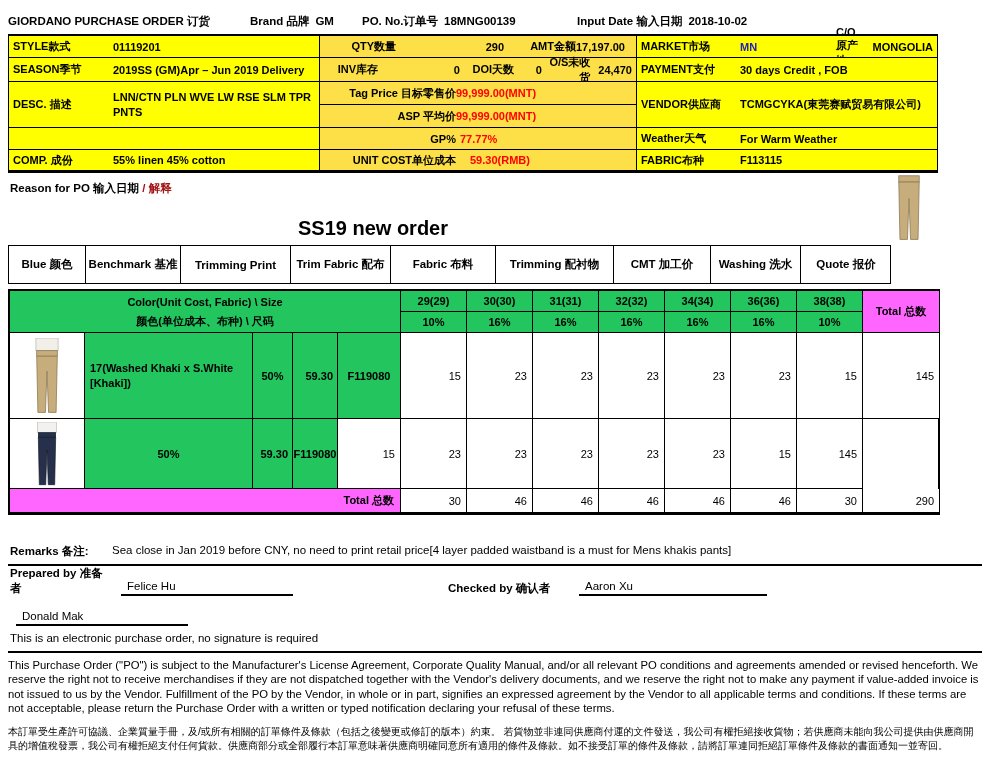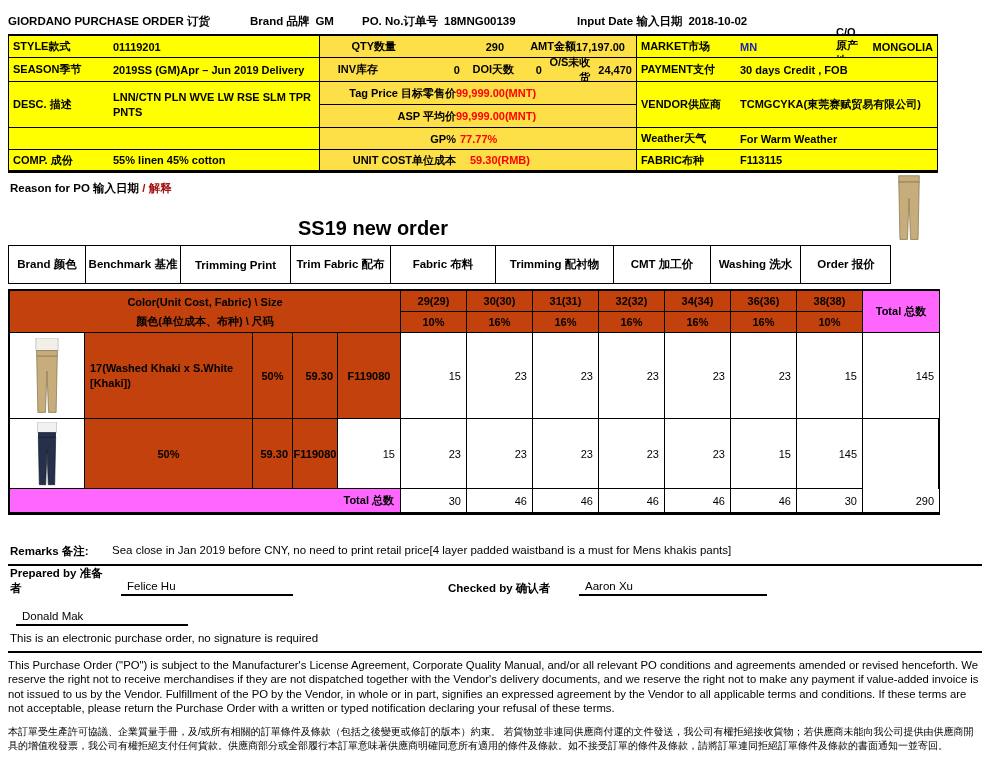--- a/index.html
+++ b/index.html
@@ -48,21 +48,21 @@
   
   .attr-table { display: grid; grid-template-columns: 77px 95px 110px 100px 105px 118px 97px 90px 90px; width: 883px; border: 1px solid #000; }
   .attr-cell { border-right: 1px solid #000; min-height: 37px; display: flex; align-items: center; justify-content: center; text-align: center; font-size: 11.5px; font-weight: bold; padding: 2px; }
   .attr-cell:last-child { border-right: none; }
 
   
   .matrix { display: grid; margin-top: 5px; width: 932px; border: 2px solid #000;
     grid-template-columns: 75px 168px 40px 45px 63px repeat(7, 66px) 77px;
     grid-template-rows: 21px 21px 86px 70px 24px; font-size: 11px; }
   .mcell { border-right: 1px solid #000; border-bottom: 1px solid #000; display: flex; align-items: center; justify-content: center; }
-  .pink { background: #c2410c; }
+  .pink { background: #22c55e; }
   .mag { background: #ff66ff; }
   .mhead-left { grid-column: 1 / 6; grid-row: 1 / 3; flex-direction: column; font-weight: bold; line-height: 1.7; }
   .size-cell { font-weight: bold; }
   .ratio-cell { font-weight: bold; }
   .total-head { grid-column: 13; grid-row: 1 / 3; font-weight: bold; }
   .img-cell { background: #fff; }
   .name-cell { justify-content: flex-start; padding: 2px 5px; font-weight: bold; text-align: left; line-height: 1.35; }
   .num-cell { justify-content: flex-end; padding-right: 5px; background: #fff; }
   .cost-cell { justify-content: flex-end; padding-right: 4px; font-weight: bold; }
   .pct-cell, .fab-cell { font-weight: bold; }
@@ -186,29 +186,29 @@
     <div class="order-note">SS19 new order</div>
     <div class="pants-top">
       <svg class="pants-svg" width="36" height="66" viewBox="0 0 36 84">
         <rect x="5" y="1" width="26" height="8" stroke="#8a7a55" stroke-width="1" fill="#c7ad7c"></rect>
         <path d="M5 9 L31 9 L29.5 82 L20 82 L18 30 L16 82 L6.5 82 Z" stroke="#8a7a55" stroke-width="1" fill="#c7ad7c"></path>
       </svg>
     </div>
   </div>
 
   <div class="attr-table">
-    <div class="attr-cell">Brand 颜色</div>
+    <div class="attr-cell">Blue 颜色</div>
     <div class="attr-cell">Benchmark 基准</div>
     <div class="attr-cell">Trimming Print</div>
     <div class="attr-cell">Trim Fabric 配布</div>
     <div class="attr-cell">Fabric 布料</div>
     <div class="attr-cell">Trimming 配衬物</div>
     <div class="attr-cell">CMT 加工价</div>
     <div class="attr-cell">Washing 洗水</div>
-    <div class="attr-cell">Order 报价</div>
+    <div class="attr-cell">Quote 报价</div>
   </div>
 
   <div class="matrix">
 
     <div class="mcell pink mhead-left">
       <div>Color(Unit Cost, Fabric) \ Size</div>
       <div>颜色(单位成本、布种) \ 尺码</div>
     </div>
     <div class="mcell pink size-cell" style="grid-row:1">29(29)</div>
     <div class="mcell pink size-cell" style="grid-row:1">30(30)</div>

